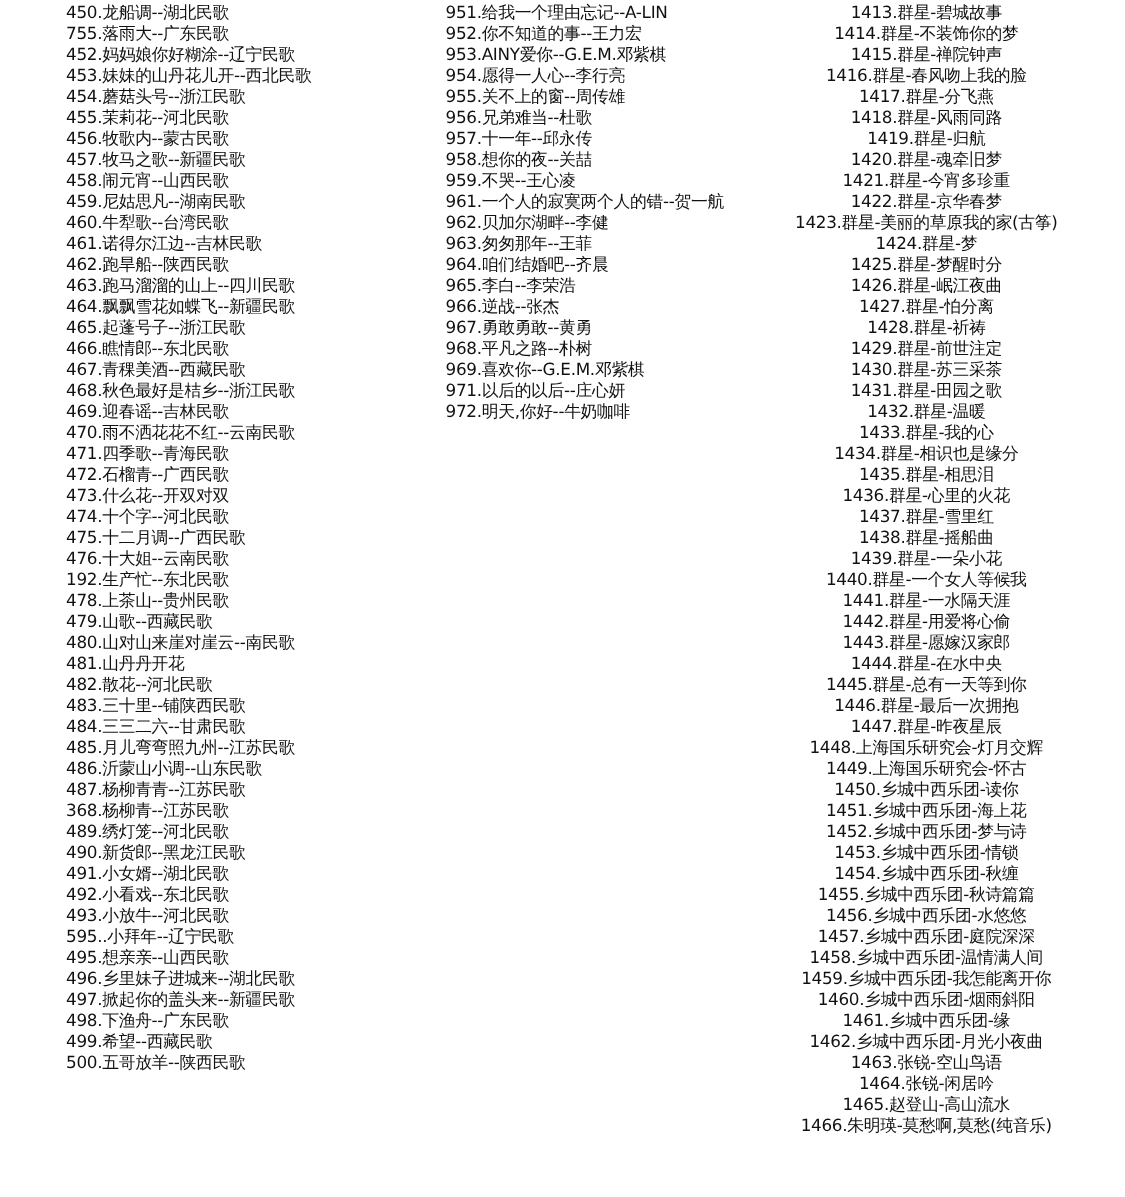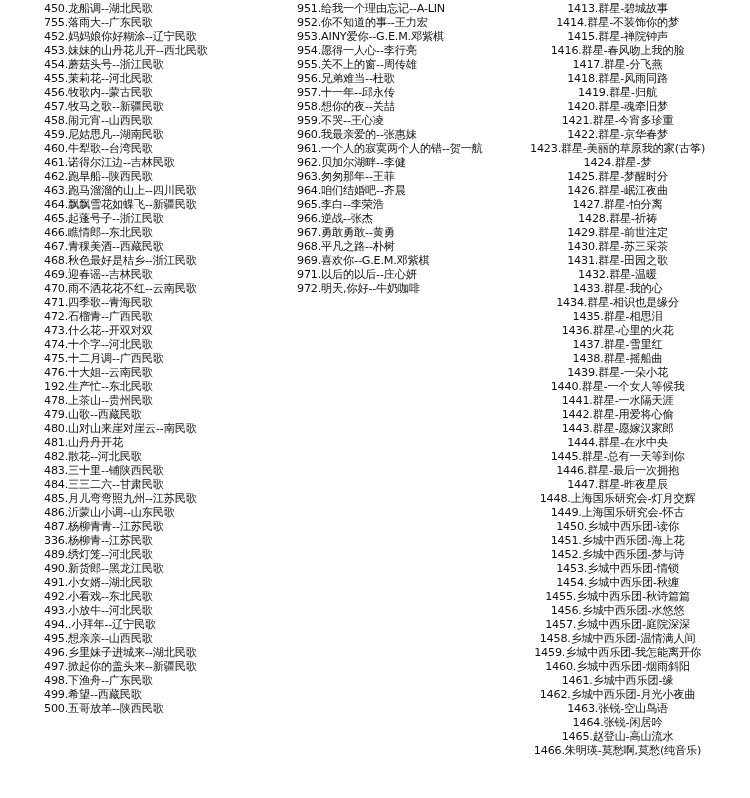--- a/index.html
+++ b/index.html
@@ -46,45 +46,44 @@
     <div class="line">478.上茶山--贵州民歌</div>
     <div class="line">479.山歌--西藏民歌</div>
     <div class="line">480.山对山来崖对崖云--南民歌</div>
     <div class="line">481.山丹丹开花</div>
     <div class="line">482.散花--河北民歌</div>
     <div class="line">483.三十里--铺陕西民歌</div>
     <div class="line">484.三三二六--甘肃民歌</div>
     <div class="line">485.月儿弯弯照九州--江苏民歌</div>
     <div class="line">486.沂蒙山小调--山东民歌</div>
     <div class="line">487.杨柳青青--江苏民歌</div>
-    <div class="line">336.杨柳青--江苏民歌</div>
+    <div class="line">368.杨柳青--江苏民歌</div>
     <div class="line">489.绣灯笼--河北民歌</div>
     <div class="line">490.新货郎--黑龙江民歌</div>
     <div class="line">491.小女婿--湖北民歌</div>
     <div class="line">492.小看戏--东北民歌</div>
     <div class="line">493.小放牛--河北民歌</div>
-    <div class="line">494..小拜年--辽宁民歌</div>
+    <div class="line">595..小拜年--辽宁民歌</div>
     <div class="line">495.想亲亲--山西民歌</div>
     <div class="line">496.乡里妹子进城来--湖北民歌</div>
     <div class="line">497.掀起你的盖头来--新疆民歌</div>
     <div class="line">498.下渔舟--广东民歌</div>
     <div class="line">499.希望--西藏民歌</div>
     <div class="line">500.五哥放羊--陕西民歌</div>
   </div>
 <div class="col col-2">
     <div class="line">951.给我一个理由忘记--A-LIN</div>
     <div class="line">952.你不知道的事--王力宏</div>
     <div class="line">953.AINY爱你--G.E.M.邓紫棋</div>
     <div class="line">954.愿得一人心--李行亮</div>
     <div class="line">955.关不上的窗--周传雄</div>
     <div class="line">956.兄弟难当--杜歌</div>
     <div class="line">957.十一年--邱永传</div>
     <div class="line">958.想你的夜--关喆</div>
     <div class="line">959.不哭--王心凌</div>
-    <div class="line">960.我最亲爱的--张惠妹</div>
     <div class="line">961.一个人的寂寞两个人的错--贺一航</div>
     <div class="line">962.贝加尔湖畔--李健</div>
     <div class="line">963.匆匆那年--王菲</div>
     <div class="line">964.咱们结婚吧--齐晨</div>
     <div class="line">965.李白--李荣浩</div>
     <div class="line">966.逆战--张杰</div>
     <div class="line">967.勇敢勇敢--黄勇</div>
     <div class="line">968.平凡之路--朴树</div>
     <div class="line">969.喜欢你--G.E.M.邓紫棋</div>
     <div class="line">971.以后的以后--庄心妍</div>

